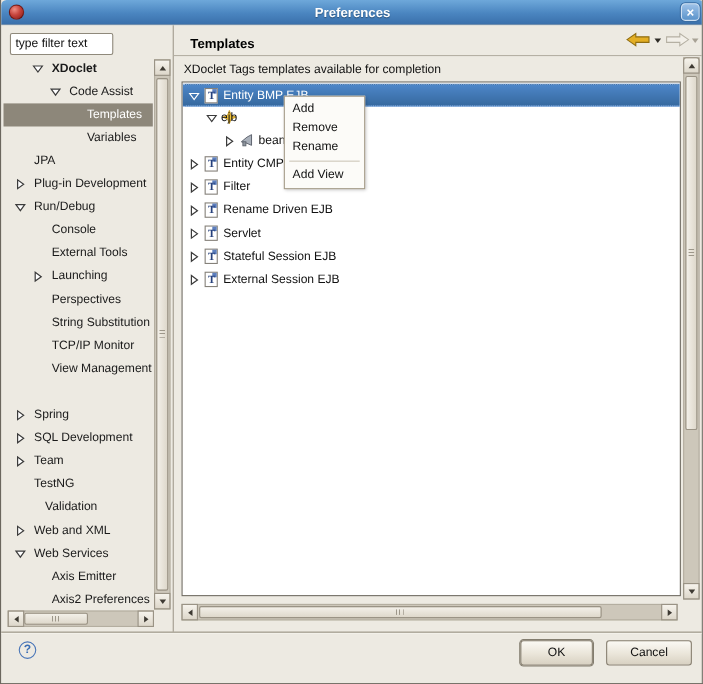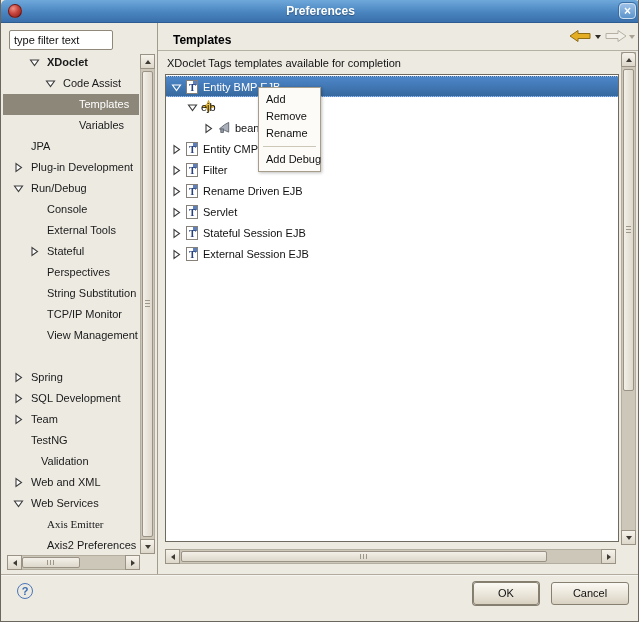--- a/index.html
+++ b/index.html
@@ -15,21 +15,21 @@
     font-weight:bold;font-size:12px;text-shadow:0 1px 1px rgba(0,0,0,.35);}
   .app-icon{position:absolute;left:7px;top:4px;width:14px;height:14px;border-radius:50%;
     background:radial-gradient(circle at 35% 30%,#ef8f85 0%,#c6443c 45%,#821a16 100%);
     border:1px solid rgba(60,0,0,.55);}
   .close-btn{position:absolute;right:4px;top:3px;width:17px;height:16px;border-radius:4px;
     background:linear-gradient(#9dc1e8,#5b94cb);border:1px solid #cfe0f2;
     color:#fff;font-weight:bold;font-size:12px;line-height:14px;text-align:center;cursor:default;
     box-shadow:0 0 0 1px #3a6da3;}
 
   
-  .filter-input{position:absolute;left:8px;top:30px;width:104px;height:20px;
+  .filter-input{position:absolute;left:8px;top:30px;width:94px;height:20px;
     border:1px solid #8f897b;border-radius:2px;background:#fff;font-size:11px;
     font-family:"Liberation Sans","DejaVu Sans",sans-serif;padding:2px 4px;color:#111;}
   #sidebar-tree{position:absolute;left:2px;top:52px;width:136px;height:503px;overflow:hidden;}
   .srow{position:absolute;left:0;width:136px;height:21px;font-size:11px;color:#1a1a1a;}
   .srow.sel{background:#8d877a;color:#fff;}
   .srow .expander{position:absolute;top:5px;width:11px;height:11px;}
   .srow .slabel{position:absolute;top:0;line-height:21px;white-space:nowrap;}
 
   .vsep{position:absolute;left:156px;top:23px;width:1px;height:552px;background:#a19b8d;}
 
@@ -71,21 +71,21 @@
   .trow .expander{position:absolute;top:5px;width:11px;height:11px;}
   .trow .tlabel{position:absolute;top:0;line-height:21px;white-space:nowrap;}
   .trow .ticon{position:absolute;top:3px;width:14px;height:15px;}
 
   .ic-template{position:relative;display:block;width:12px;height:14px;background:#fff;border:1px solid #85817a;}
   .ic-template .tc{position:absolute;top:0;right:0;width:4px;height:4px;background:#5d7fbe;}
   .ic-template b{position:absolute;left:2px;top:1px;font-family:"Liberation Serif","DejaVu Serif",serif;
     font-size:10px;line-height:11px;color:#27417c;}
 
   
-  .ctx-menu{position:absolute;left:257px;top:87px;width:63px;background:#fcfbf8;
+  .ctx-menu{position:absolute;left:257px;top:87px;width:74px;background:#fcfbf8;
     border:1px solid #a69d8a;box-shadow:1px 1px 3px rgba(0,0,0,.25);padding:3px 0;z-index:20;}
   .mitem{height:17px;line-height:17px;padding-left:7px;font-size:11px;color:#111;white-space:nowrap;}
   .msep{height:1px;background:#cdc7b8;margin:4px 4px;}
 
   
   .foot-sep{position:absolute;left:0;top:574px;width:639px;height:2px;
     background:linear-gradient(#b1ac9f 0,#b1ac9f 1px,#f7f5ef 1px);}
   .help-btn{position:absolute;left:16px;top:583px;width:16px;height:16px;border-radius:50%;
     border:1px solid #4a76b8;color:#3a6db4;font-size:11px;font-weight:bold;text-align:center;line-height:14px;}
   .btn{position:absolute;top:582px;height:23px;font-size:11px;color:#111;text-align:center;
@@ -143,21 +143,21 @@
       <div class="srow" style="top: 147px;">
         <span class="slabel" style="left: 44px;">Console</span>
       </div>
       <div class="srow" style="top: 168px;">
         <span class="slabel" style="left: 44px;">External Tools</span>
       </div>
       <div class="srow" style="top: 189px;">
         <span class="expander" style="left: 26px;"><svg width="11" height="11" viewBox="0 0 11 11">
             <path d="M3 1.5 V9.5 L8.5 5.5 Z" fill="#ffffff" stroke="#3c3c3c" stroke-width="1.1"></path>
           </svg></span>
-        <span class="slabel" style="left: 44px;">Stateful</span>
+        <span class="slabel" style="left: 44px;">Launching</span>
       </div>
       <div class="srow" style="top: 210px;">
         <span class="slabel" style="left: 44px;">Perspectives</span>
       </div>
       <div class="srow" style="top: 252px;">
         <span class="slabel" style="left: 44px;">TCP/IP Monitor</span>
       </div>
       <div class="srow" style="top: 231px;">
         <span class="slabel" style="left: 44px;">String Substitution</span>
       </div>
@@ -193,21 +193,21 @@
             <path d="M3 1.5 V9.5 L8.5 5.5 Z" fill="#ffffff" stroke="#3c3c3c" stroke-width="1.1"></path>
           </svg></span>
         <span class="slabel" style="left: 28px;">Web and XML</span>
       </div>
       <div class="srow" style="top: 441px;">
         <span class="expander" style="left: 10px;"><svg width="11" height="11" viewBox="0 0 11 11">
             <path d="M1.5 3 H9.5 L5.5 8.5 Z" fill="#ffffff" stroke="#3c3c3c" stroke-width="1.1"></path>
           </svg></span>
         <span class="slabel" style="left: 28px;">Web Services</span>
       </div>
-      <div class="srow" style="top: 462px; font-family: Liberation Serif, serif;">
+      <div class="srow" style="top: 462px;">
         <span class="slabel" style="left: 44px;">Axis Emitter</span>
       </div>
       <div class="srow" style="top: 483px;">
         <span class="slabel" style="left: 44px;">Axis2 Preferences</span>
       </div>
     </div>
 
   <div class="trough" style="left:139px;top:54px;width:15px;height:500px;">
     <div class="sbtn" style="left:-1px;top:-1px;">
         <i class="arr-up"></i>
@@ -379,21 +379,21 @@
     <div class="sbtn" style="right:-1px;top:-1px;">
         <i class="arr-rt"></i>
       </div>
   </div>
 
   <div class="ctx-menu" id="ctx-menu">
       <div class="mitem">Add</div>
       <div class="mitem">Remove</div>
       <div class="mitem">Rename</div>
       <div class="msep"></div>
-      <div class="mitem">Add Debug</div>
+      <div class="mitem">Add View</div>
     </div>
 
   <div class="foot-sep"></div>
   <div class="help-btn">?</div>
   <div class="btn ok">OK</div>
   <div class="btn cancel">Cancel</div>
 
 </div>
 
 </body></html>

